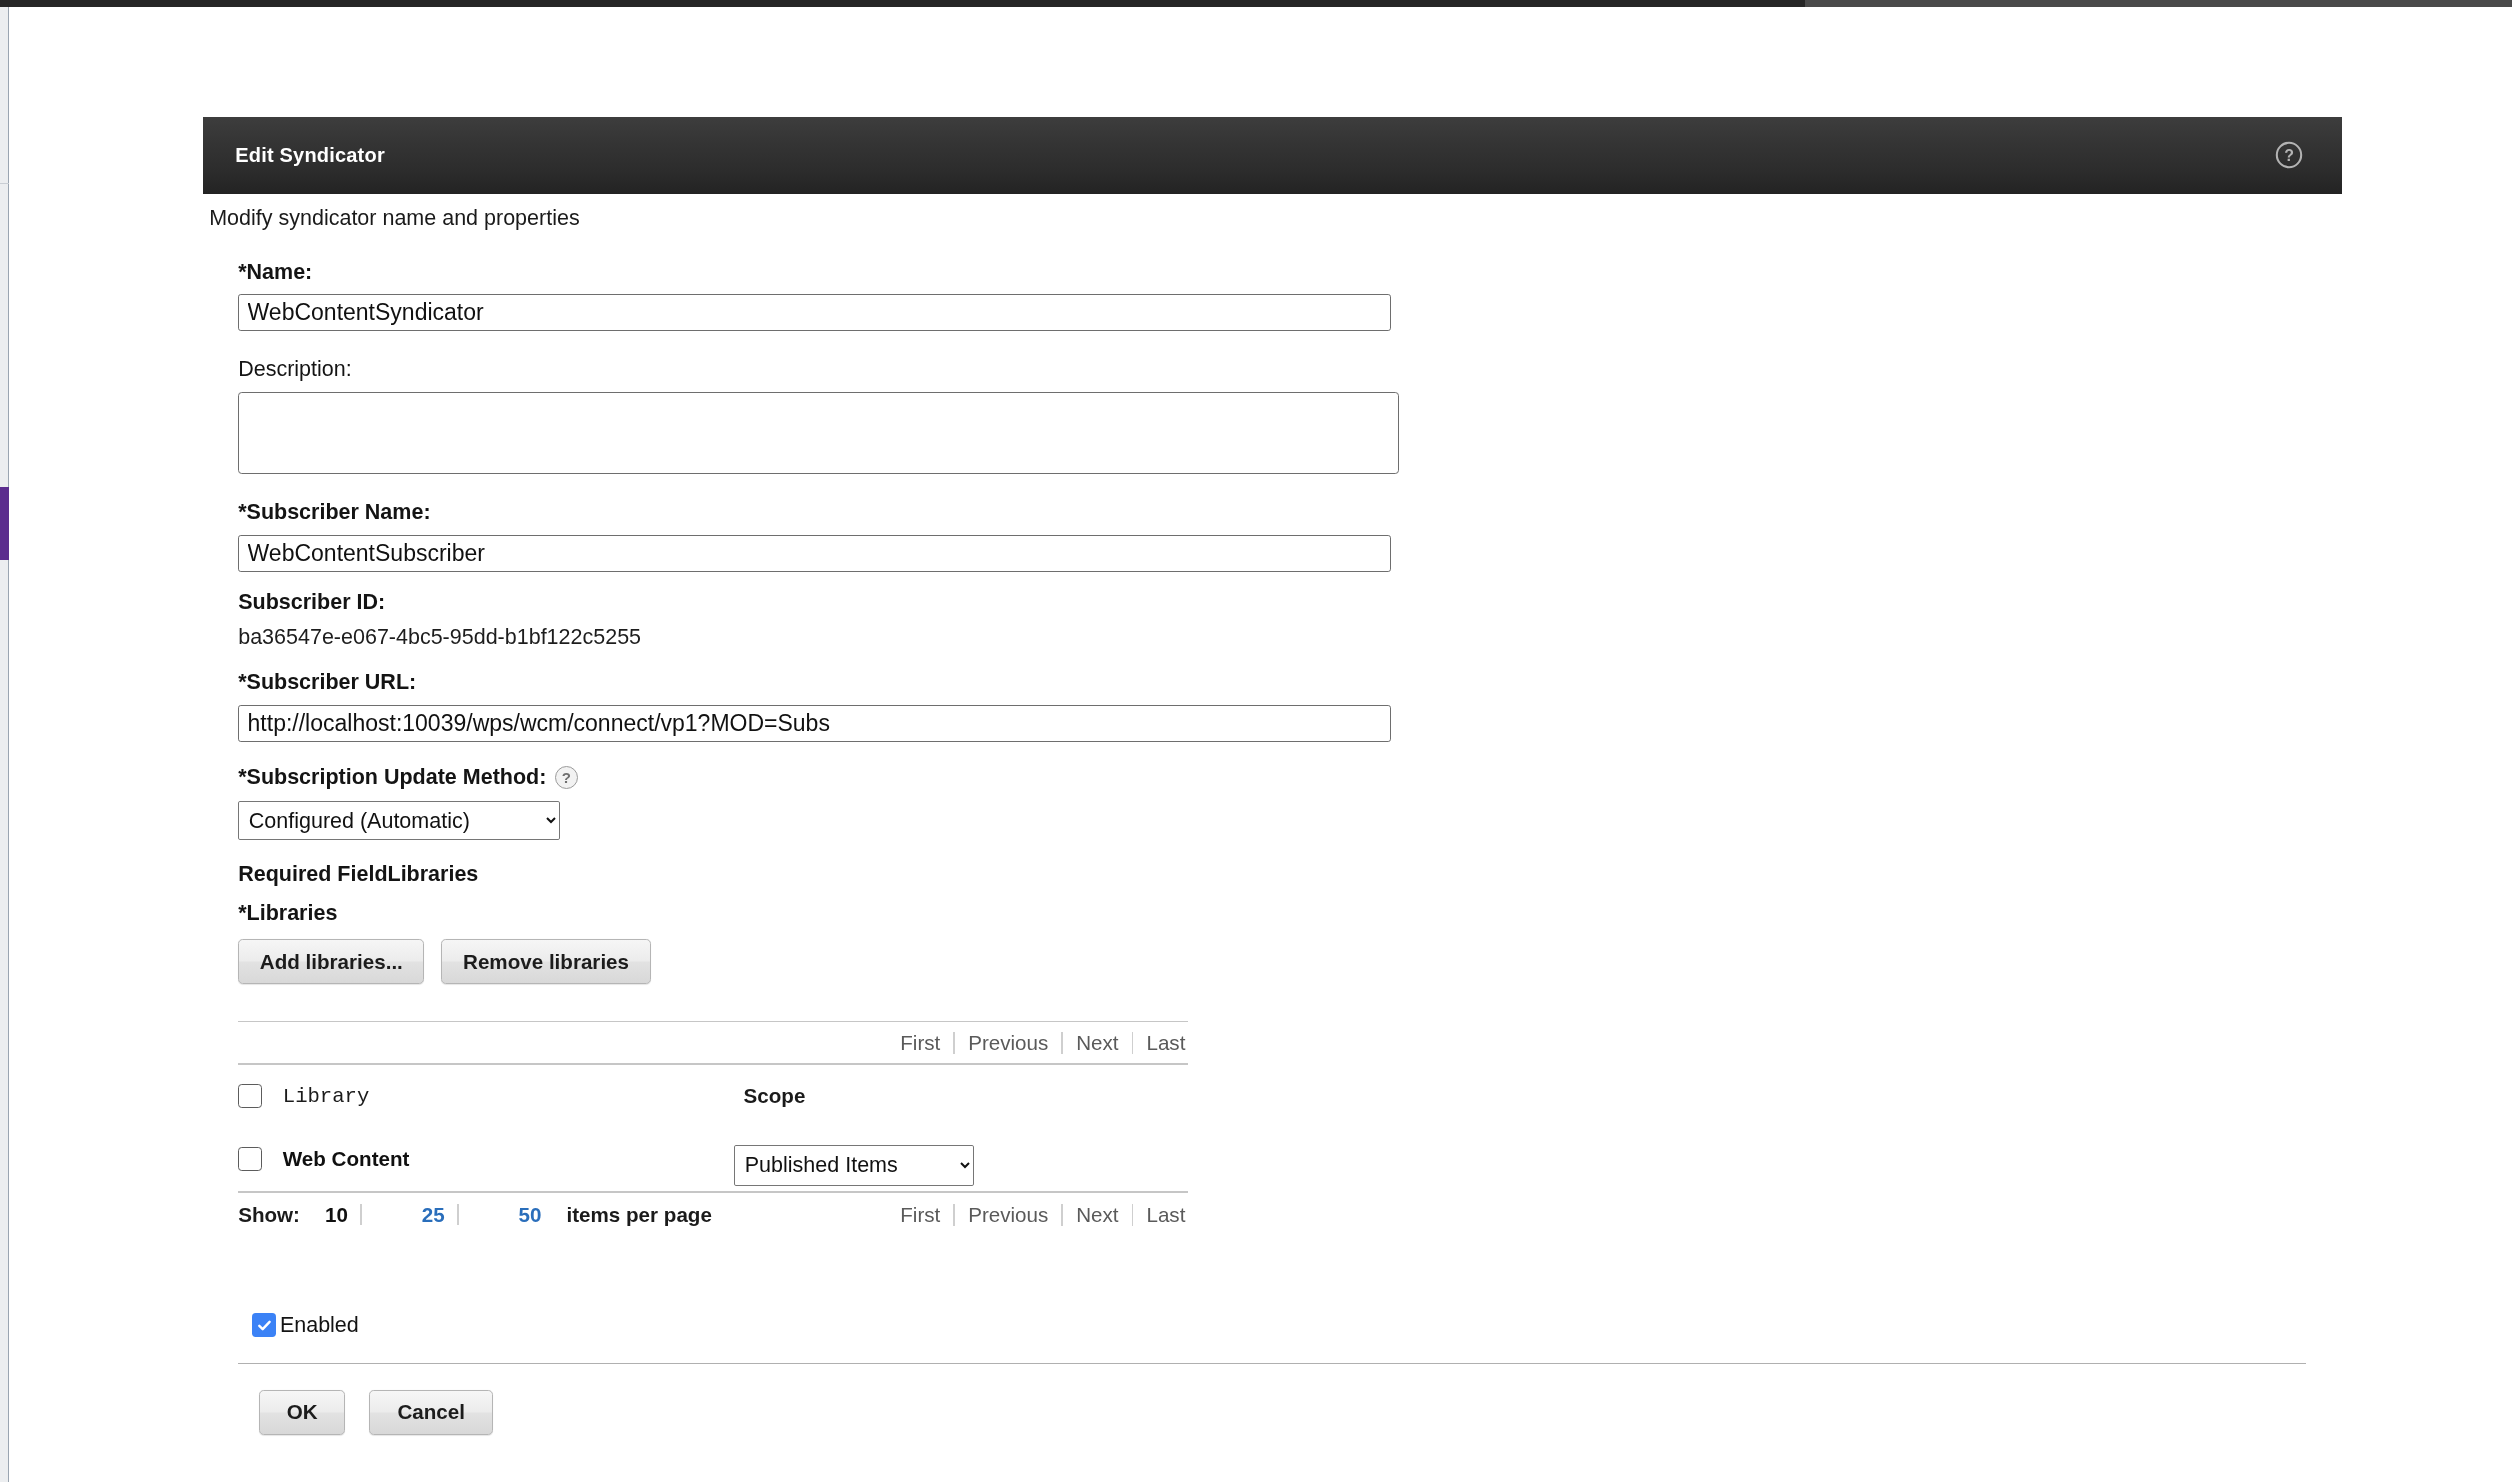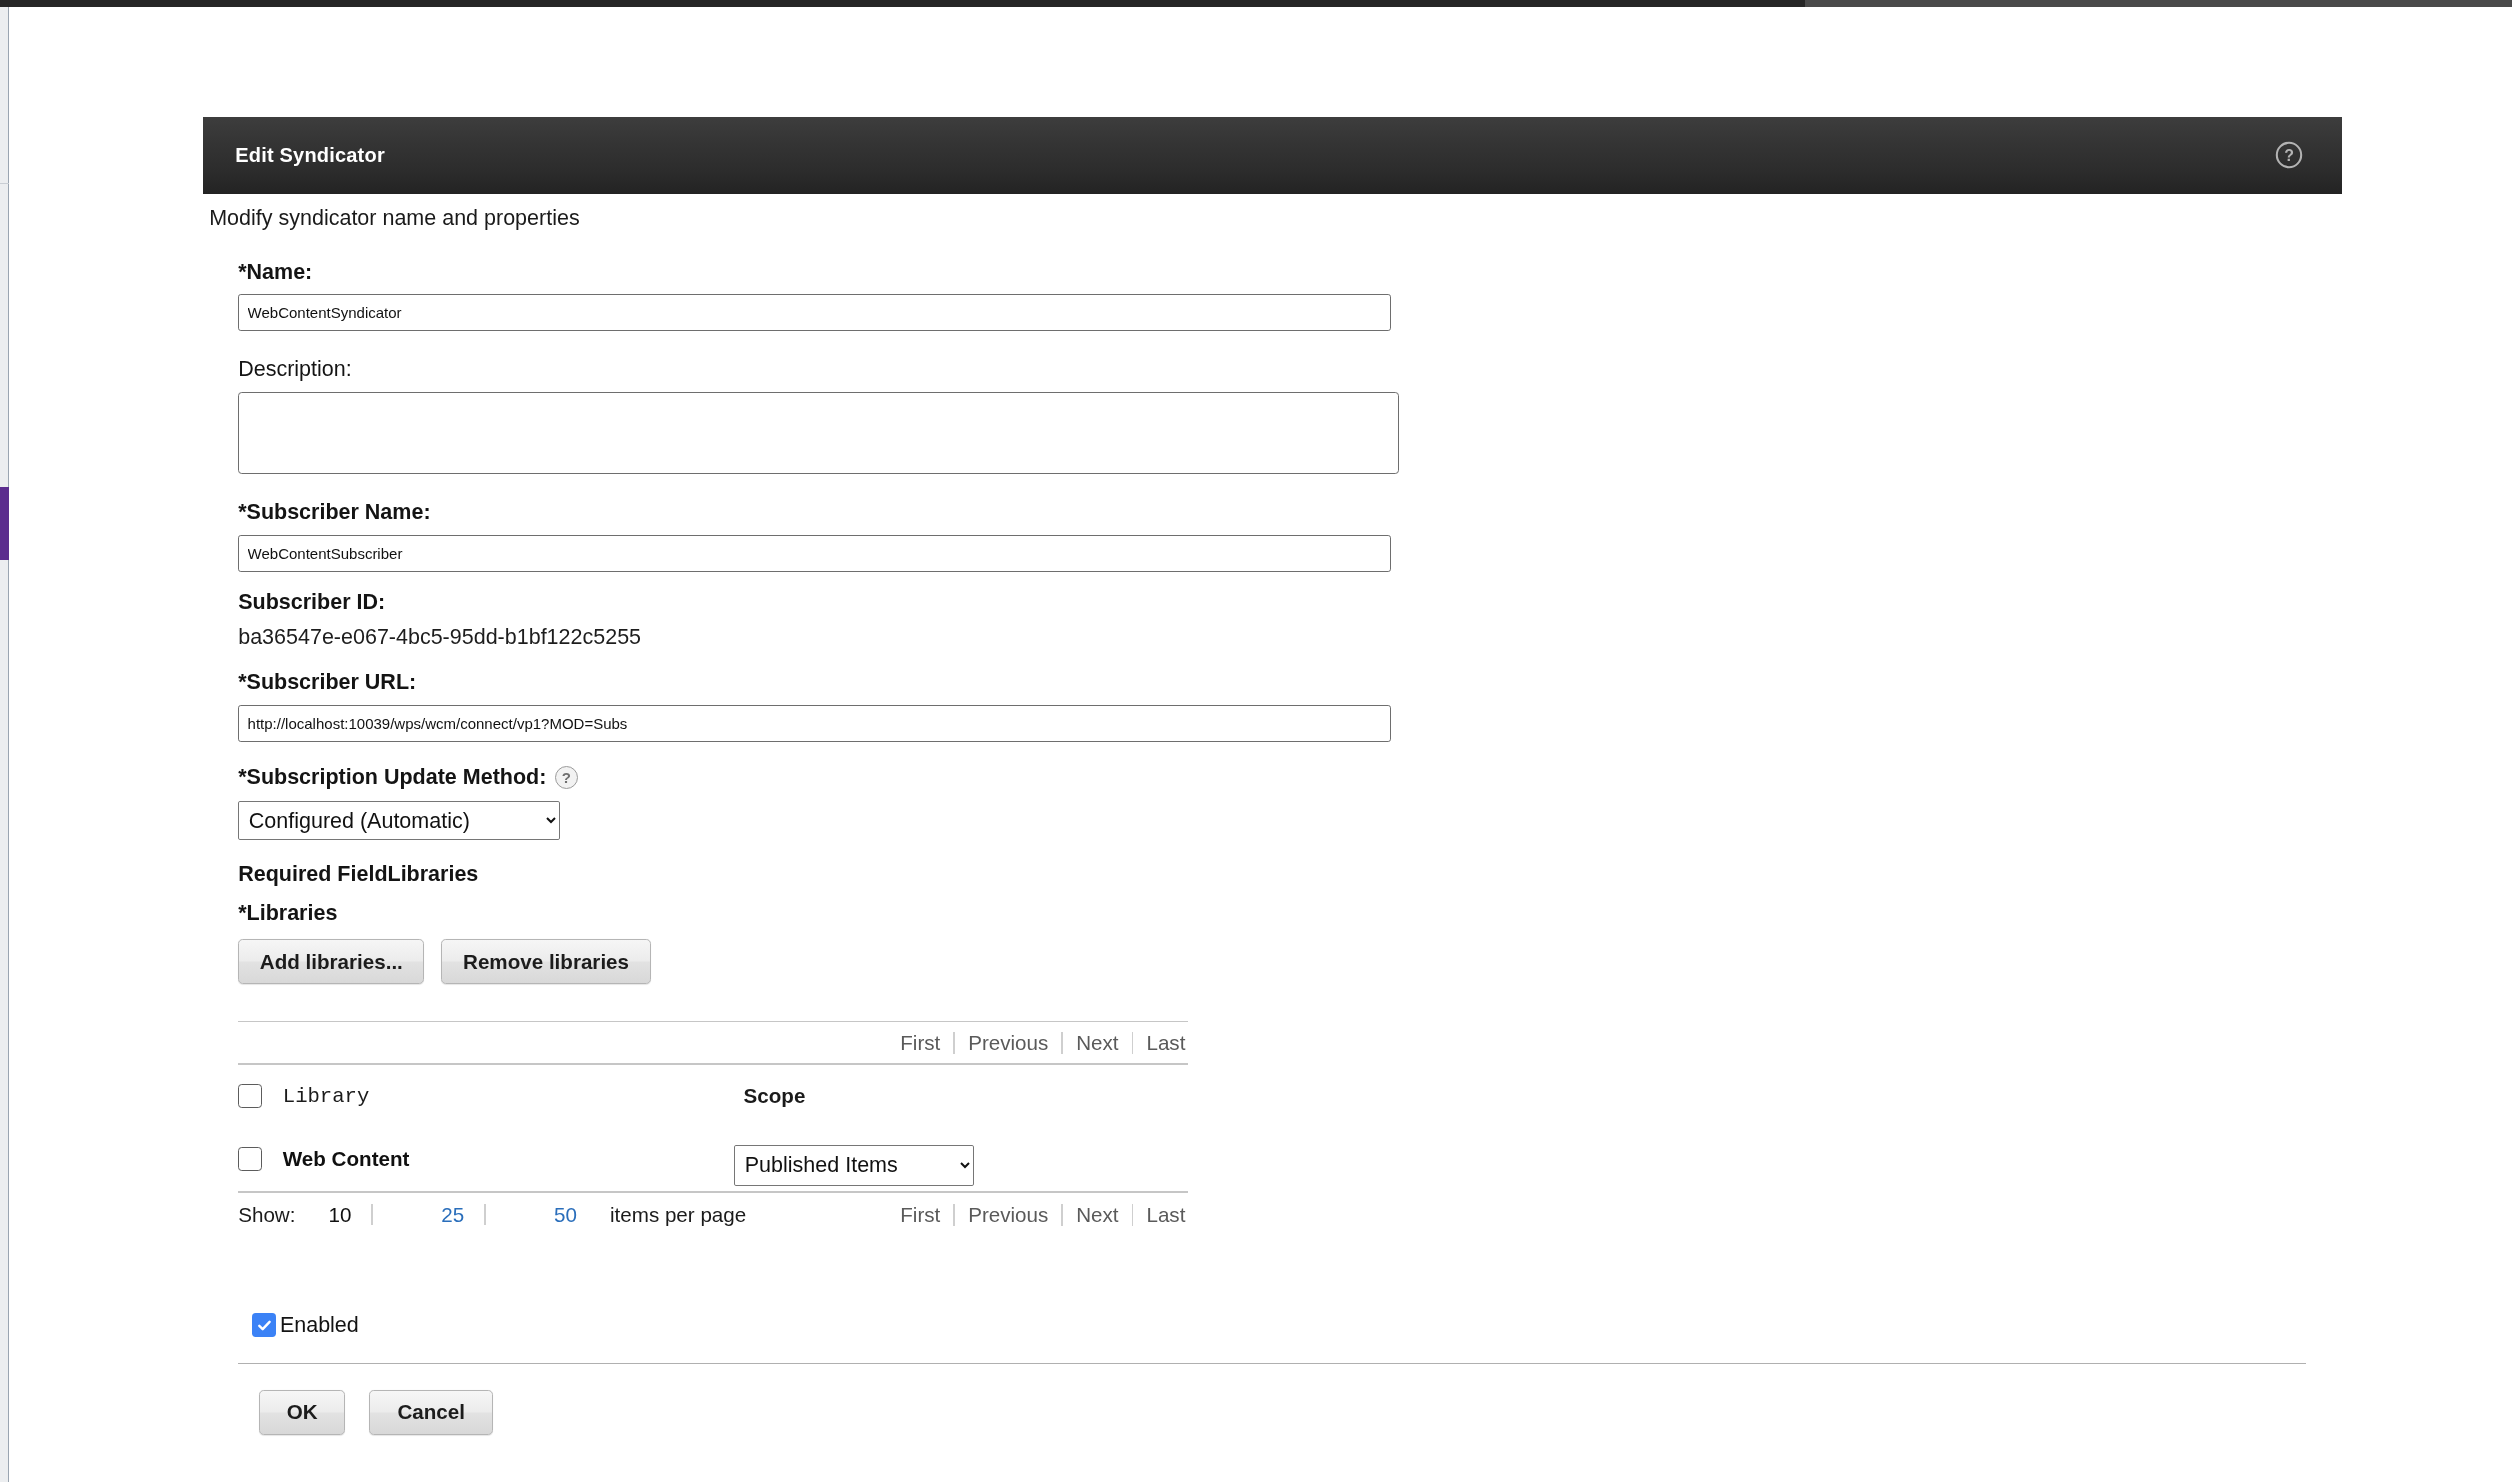--- a/index.html
+++ b/index.html
@@ -112,21 +112,21 @@
   .lbl.req { font-weight: bold; }
   .lbl.plain { font-weight: normal; }
 
   input.txt {
     display: block;
     width: 1153px;
     height: 37px;
     margin-top: 11.2px;
     padding: 1.9px 8.4px;
     font-family: "Liberation Sans", sans-serif;
-    font-size: 15px;
+    font-size: 23px;
     color: #111;
     background: #ffffff;
     border: 1.9px solid #6e6e6e;
     border-radius: 2.8px;
     outline: none;
   }
   textarea.ta {
     display: block;
     width: 1161px;
     height: 82px;
@@ -258,21 +258,21 @@
   .scope-hdr { padding-left: 9.4px; font-size: 20.6px; color: #1b1b1b; }
 
   .footer-bar {
     display: flex;
     align-items: center;
     justify-content: space-between;
     height: 43px;
     font-size: 20.6px;
     color: #1b1b1b;
   }
-  .show-grp { display: flex; align-items: center; gap: 8px; }
+  .show-grp { display: flex; align-items: center; gap: 0; font-weight: bold; }
   .show-lbl { margin-right: 13px; }
   .show-grp .num { padding: 0 12px; }
   .show-grp .num.current { color: #101010; }
   .show-grp .num.link { color: #2a6ebb; cursor: pointer; text-decoration: none; margin-left: 48px; }
   .show-grp .sepv { width: 1.9px; height: 20.6px; background: #cfcfcf; }
   .show-grp .per-page { margin-left: 13px; }
 
   
   .enabled-wrap {
     position: absolute;

